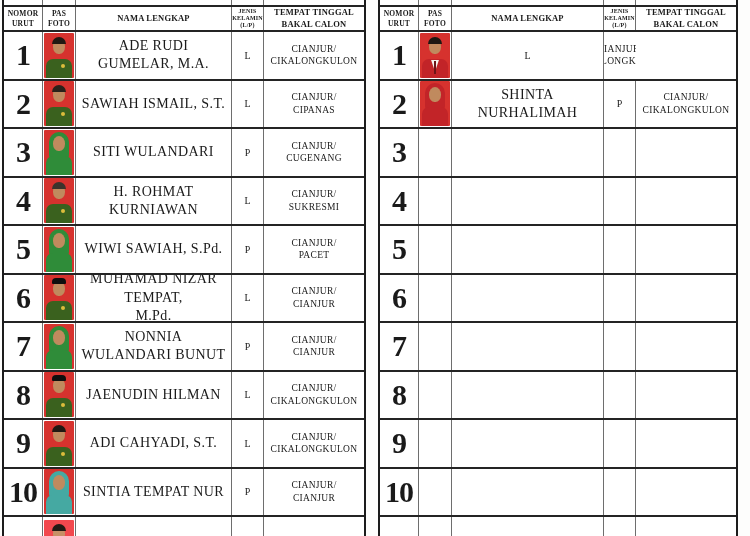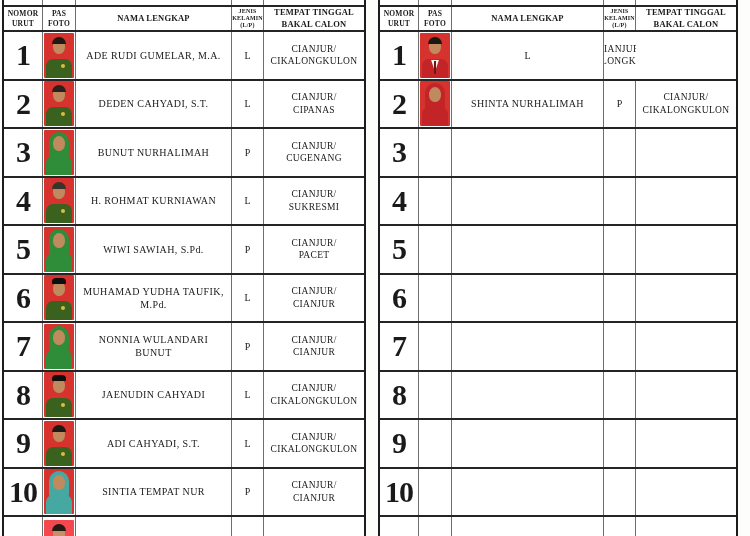--- a/index.html
+++ b/index.html
@@ -20,21 +20,21 @@
 
   .c { box-sizing:border-box; border-right:1px solid #6e6e6e; display:flex; align-items:center; justify-content:center; text-align:center; overflow:hidden; }
   .c:last-child { border-right:none;text-align:center; }
 
   .hc { font-weight:bold; white-space:pre-line; letter-spacing:.2px; }
   .hc-nomor, .hc-foto { font-size:7.5px; line-height:1.25; }
   .hc-nama, .hc-tempat { font-size:8.5px; line-height:1.3; }
   .hc-jenis { font-size:6px; line-height:1.2; }
 
   .num  { font-size:30px; font-weight:bold; letter-spacing:-1px; }
-  .name { font-size:10px; letter-spacing:.4px; white-space:pre-line; line-height:1.3; padding:0 4px; }
+  .name { font-size:14px; letter-spacing:.4px; white-space:pre-line; line-height:1.3; padding:0 4px; }
   .gender { font-size:10px; }
   .residence { font-size:9.5px; white-space:pre-line; line-height:1.3; letter-spacing:.3px; }
 
   .photo-cell { padding:1px 0; }
   .photo { position:relative; width:30px; height:45px; overflow:hidden; border-radius:1px; }
   .photo .hijab { position:absolute; left:5px; top:2px; width:20px; height:28px; border-radius:10px 10px 5px 5px; }
   .photo .face  { position:absolute; left:9px; top:6px; width:12px; height:15px; border-radius:50% 50% 46% 46%; }
   .photo .hair  { position:absolute; left:8px; top:4px; width:14px; height:7px; border-radius:7px 7px 0 0; background:#201812; }
   .photo .peci  { position:absolute; left:8px; top:3px; width:14px; height:6px; border-radius:4px 4px 1px 1px; background:#0e0e0e; }
   .photo .torso { position:absolute; left:2px; top:26px; width:26px; height:20px; border-radius:7px 7px 0 0; }
@@ -89,35 +89,35 @@
         <div class="row data">
           <div class="c num">2</div>
           <div class="c photo-cell">
             <div class="photo" style="background: rgb(214, 50, 46);">
               <div class="torso" style="background: rgb(58, 97, 30);"></div>
               <div class="emblem" style="background: rgb(220, 188, 60);"></div>
               <div class="face" style="background: rgb(192, 138, 94);"></div>
               <div class="hair" style="background: rgb(42, 33, 26);"></div>
             </div>
           </div>
-          <div class="c name">DEDEN CAHYADI, S.T.</div>
+          <div class="c name">SAWIAH ISMAIL, S.T.</div>
           <div class="c gender">L</div>
           <div class="c residence">CIANJUR/
 CIPANAS</div>
         </div>
         <div class="row data">
           <div class="c num">3</div>
           <div class="c photo-cell">
             <div class="photo" style="background: rgb(214, 50, 46);">
               <div class="hijab" style="background: rgb(47, 140, 57);"></div>
               <div class="torso" style="background: rgb(47, 140, 57);"></div>
               <div class="face" style="background: rgb(192, 138, 94);"></div>
             </div>
           </div>
-          <div class="c name">BUNUT NURHALIMAH</div>
+          <div class="c name">SITI WULANDARI</div>
           <div class="c gender">P</div>
           <div class="c residence">CIANJUR/
 CUGENANG</div>
         </div>
         <div class="row data">
           <div class="c num">4</div>
           <div class="c photo-cell">
             <div class="photo" style="background: rgb(214, 50, 46);">
               <div class="torso" style="background: rgb(58, 97, 30);"></div>
               <div class="emblem" style="background: rgb(220, 188, 60);"></div>
@@ -147,21 +147,21 @@
         <div class="row data">
           <div class="c num">6</div>
           <div class="c photo-cell">
             <div class="photo" style="background: rgb(214, 50, 46);">
               <div class="torso" style="background: rgb(58, 97, 30);"></div>
               <div class="emblem" style="background: rgb(220, 188, 60);"></div>
               <div class="face" style="background: rgb(192, 138, 94);"></div>
               <div class="peci" style="background: rgb(14, 14, 14);"></div>
             </div>
           </div>
-          <div class="c name">MUHAMAD YUDHA TAUFIK,
+          <div class="c name">MUHAMAD NIZAR TEMPAT,
 M.Pd.</div>
           <div class="c gender">L</div>
           <div class="c residence">CIANJUR/
 CIANJUR</div>
         </div>
         <div class="row data">
           <div class="c num">7</div>
           <div class="c photo-cell">
             <div class="photo" style="background: rgb(214, 50, 46);">
               <div class="hijab" style="background: rgb(47, 140, 57);"></div>
@@ -177,21 +177,21 @@
         <div class="row data">
           <div class="c num">8</div>
           <div class="c photo-cell">
             <div class="photo" style="background: rgb(214, 50, 46);">
               <div class="torso" style="background: rgb(58, 97, 30);"></div>
               <div class="emblem" style="background: rgb(220, 188, 60);"></div>
               <div class="face" style="background: rgb(192, 138, 94);"></div>
               <div class="peci" style="background: rgb(14, 14, 14);"></div>
             </div>
           </div>
-          <div class="c name">JAENUDIN CAHYADI</div>
+          <div class="c name">JAENUDIN HILMAN</div>
           <div class="c gender">L</div>
           <div class="c residence">CIANJUR/
 CIKALONGKULON</div>
         </div>
         <div class="row data">
           <div class="c num">9</div>
           <div class="c photo-cell">
             <div class="photo" style="background: rgb(214, 50, 46);">
               <div class="torso" style="background: rgb(58, 97, 30);"></div>
               <div class="emblem" style="background: rgb(220, 188, 60);"></div>

